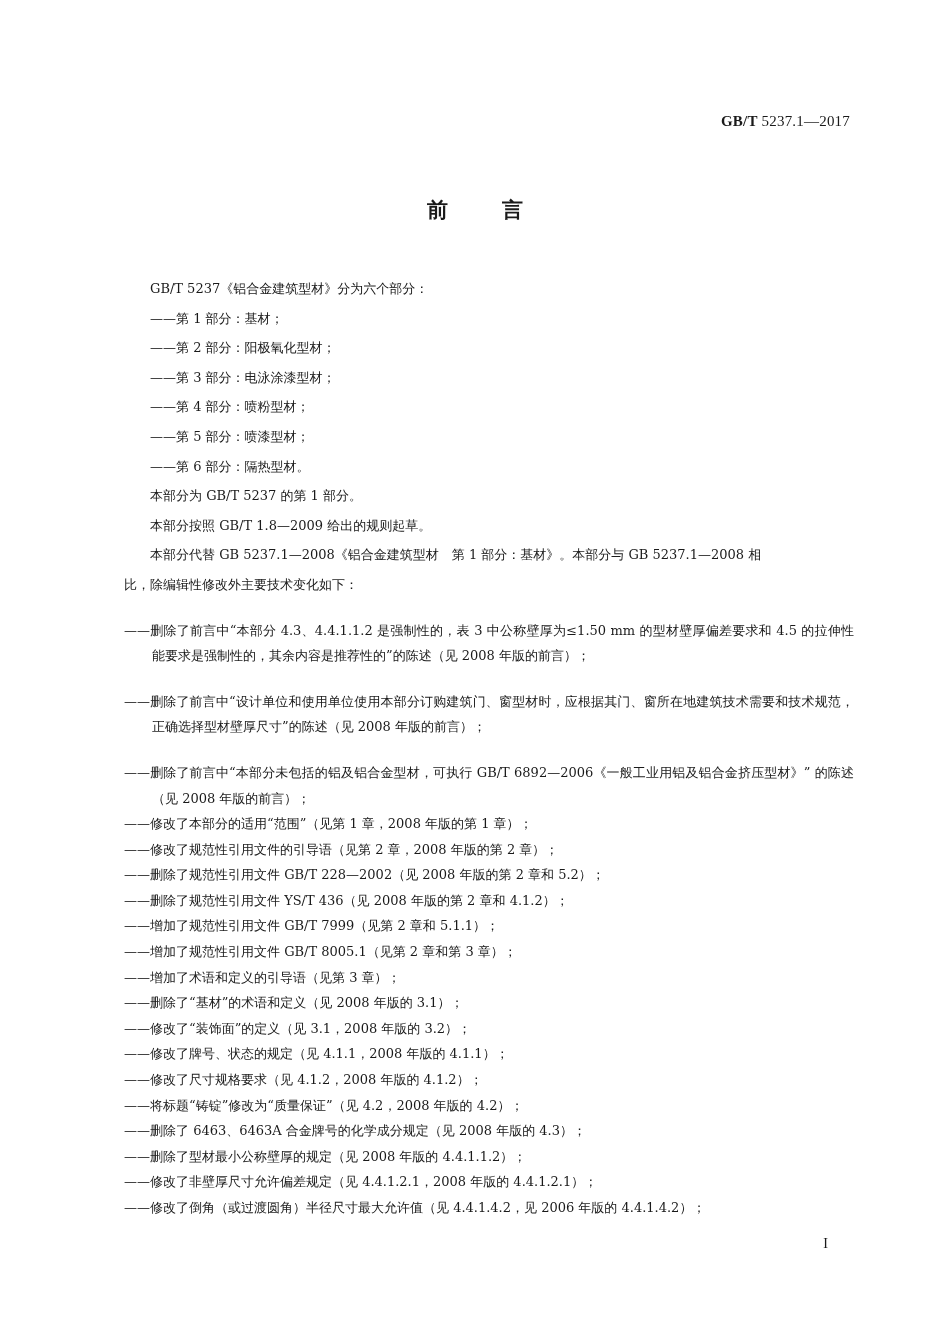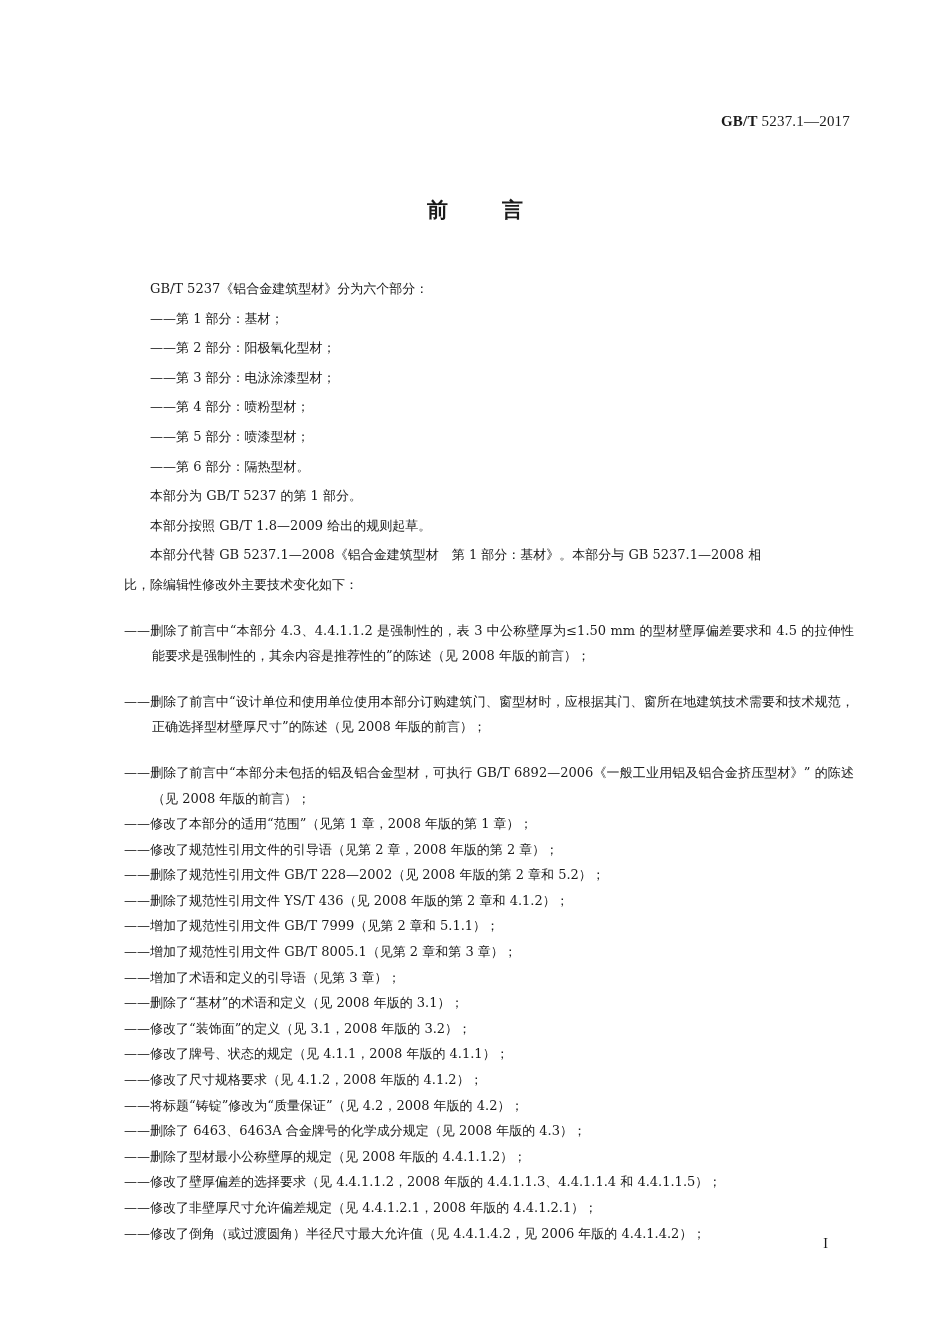--- a/index.html
+++ b/index.html
@@ -55,19 +55,18 @@
     <p class="item">——增加了规范性引用文件 GB/T 7999（见第 2 章和 5.1.1）；</p>
     <p class="item">——增加了规范性引用文件 GB/T 8005.1（见第 2 章和第 3 章）；</p>
     <p class="item">——增加了术语和定义的引导语（见第 3 章）；</p>
     <p class="item">——删除了“基材”的术语和定义（见 2008 年版的 3.1）；</p>
     <p class="item">——修改了“装饰面”的定义（见 3.1，2008 年版的 3.2）；</p>
     <p class="item">——修改了牌号、状态的规定（见 4.1.1，2008 年版的 4.1.1）；</p>
     <p class="item">——修改了尺寸规格要求（见 4.1.2，2008 年版的 4.1.2）；</p>
     <p class="item">——将标题“铸锭”修改为“质量保证”（见 4.2，2008 年版的 4.2）；</p>
     <p class="item">——删除了 6463、6463A 合金牌号的化学成分规定（见 2008 年版的 4.3）；</p>
     <p class="item">——删除了型材最小公称壁厚的规定（见 2008 年版的 4.4.1.1.2）；</p>
-    <p class="item">——修改了壁厚偏差的选择要求（见 4.4.1.1.2，2008 年版的 4.4.1.1.3、4.4.1.1.4 和 4.4.1.1.5）；</p>
     <p class="item">——修改了非壁厚尺寸允许偏差规定（见 4.4.1.2.1，2008 年版的 4.4.1.2.1）；</p>
     <p class="item">——修改了倒角（或过渡圆角）半径尺寸最大允许值（见 4.4.1.4.2，见 2006 年版的 4.4.1.4.2）；</p>
   </div>
 </div>
 
 <div class="page-num">I</div>
 
 </body></html>

